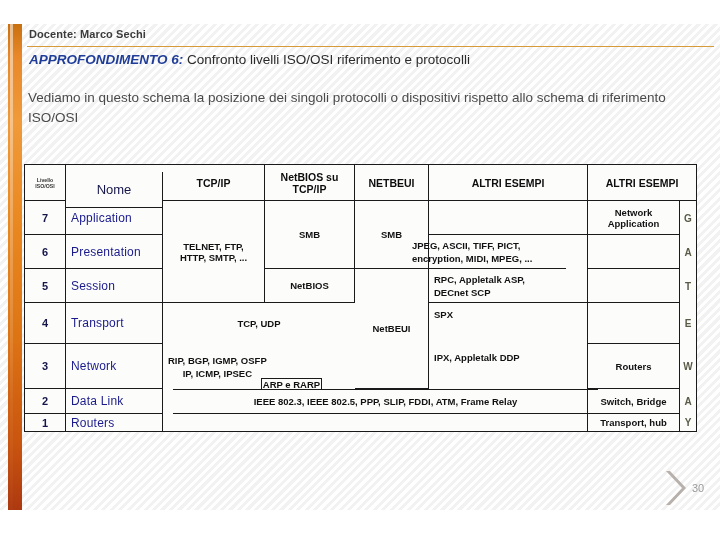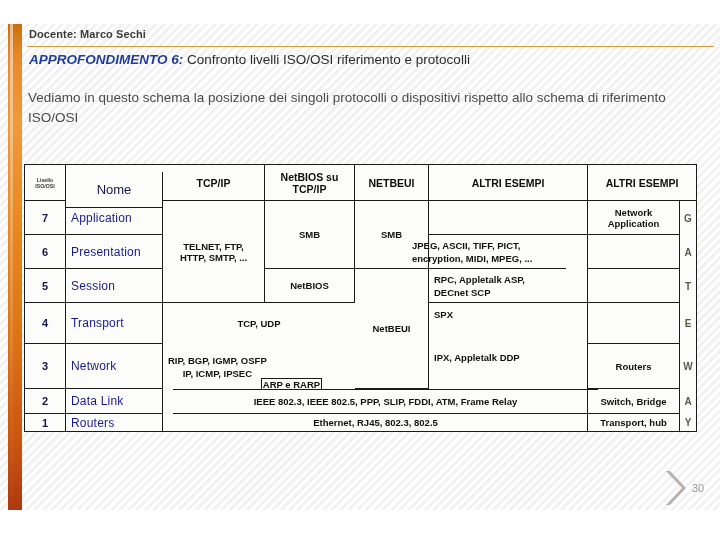--- a/index.html
+++ b/index.html
@@ -254,21 +254,20 @@
       <div class="cell ctr b-r b-b bold" style="left: 563px; top: 224px; width: 92px; height: 25px; white-space: pre-line;">Switch, Bridge</div>
       <div class="cell ctr b-r bold" style="left: 563px; top: 249px; width: 92px; height: 17px; white-space: pre-line;">Transport, hub</div>
       <div class="cell ctr gw" style="left: 655px; top: 36px; width: 16px; height: 34px; white-space: pre-line;">G</div>
       <div class="cell ctr gw" style="left: 655px; top: 70px; width: 16px; height: 34px; white-space: pre-line;">A</div>
       <div class="cell ctr gw" style="left: 655px; top: 104px; width: 16px; height: 34px; white-space: pre-line;">T</div>
       <div class="cell ctr gw" style="left: 655px; top: 138px; width: 16px; height: 41px; white-space: pre-line;">E</div>
       <div class="cell ctr gw" style="left: 655px; top: 179px; width: 16px; height: 45px; white-space: pre-line;">W</div>
       <div class="cell ctr gw" style="left: 655px; top: 224px; width: 16px; height: 25px; white-space: pre-line;">A</div>
       <div class="cell ctr gw" style="left: 655px; top: 249px; width: 16px; height: 17px; white-space: pre-line;">Y</div>
       <div class="cell ctr b-t b-b bold" style="left: 148px; top: 224px; width: 425px; height: 25px; white-space: pre-line;">IEEE 802.3, IEEE 802.5, PPP, SLIP, FDDI, ATM, Frame Relay</div>
-      <div class="cell ctr bold" style="left: 138px; top: 249px; width: 425px; height: 17px; white-space: pre-line;">Ethernet, RJ45, 802.3, 802.5</div>
       <div id="arp-box" style="left: 236px; top: 213px; width: 61px; height: 12px;">ARP e RARP</div>
     </div>
 
   <svg id="chev" viewBox="0 0 24 40">
     <polygon points="2,3 6,3 22,20 6,37 2,37 18,20" fill="#b7b0ab"></polygon>
   </svg>
   <div id="pageno">30</div>
 
 </div>
 

